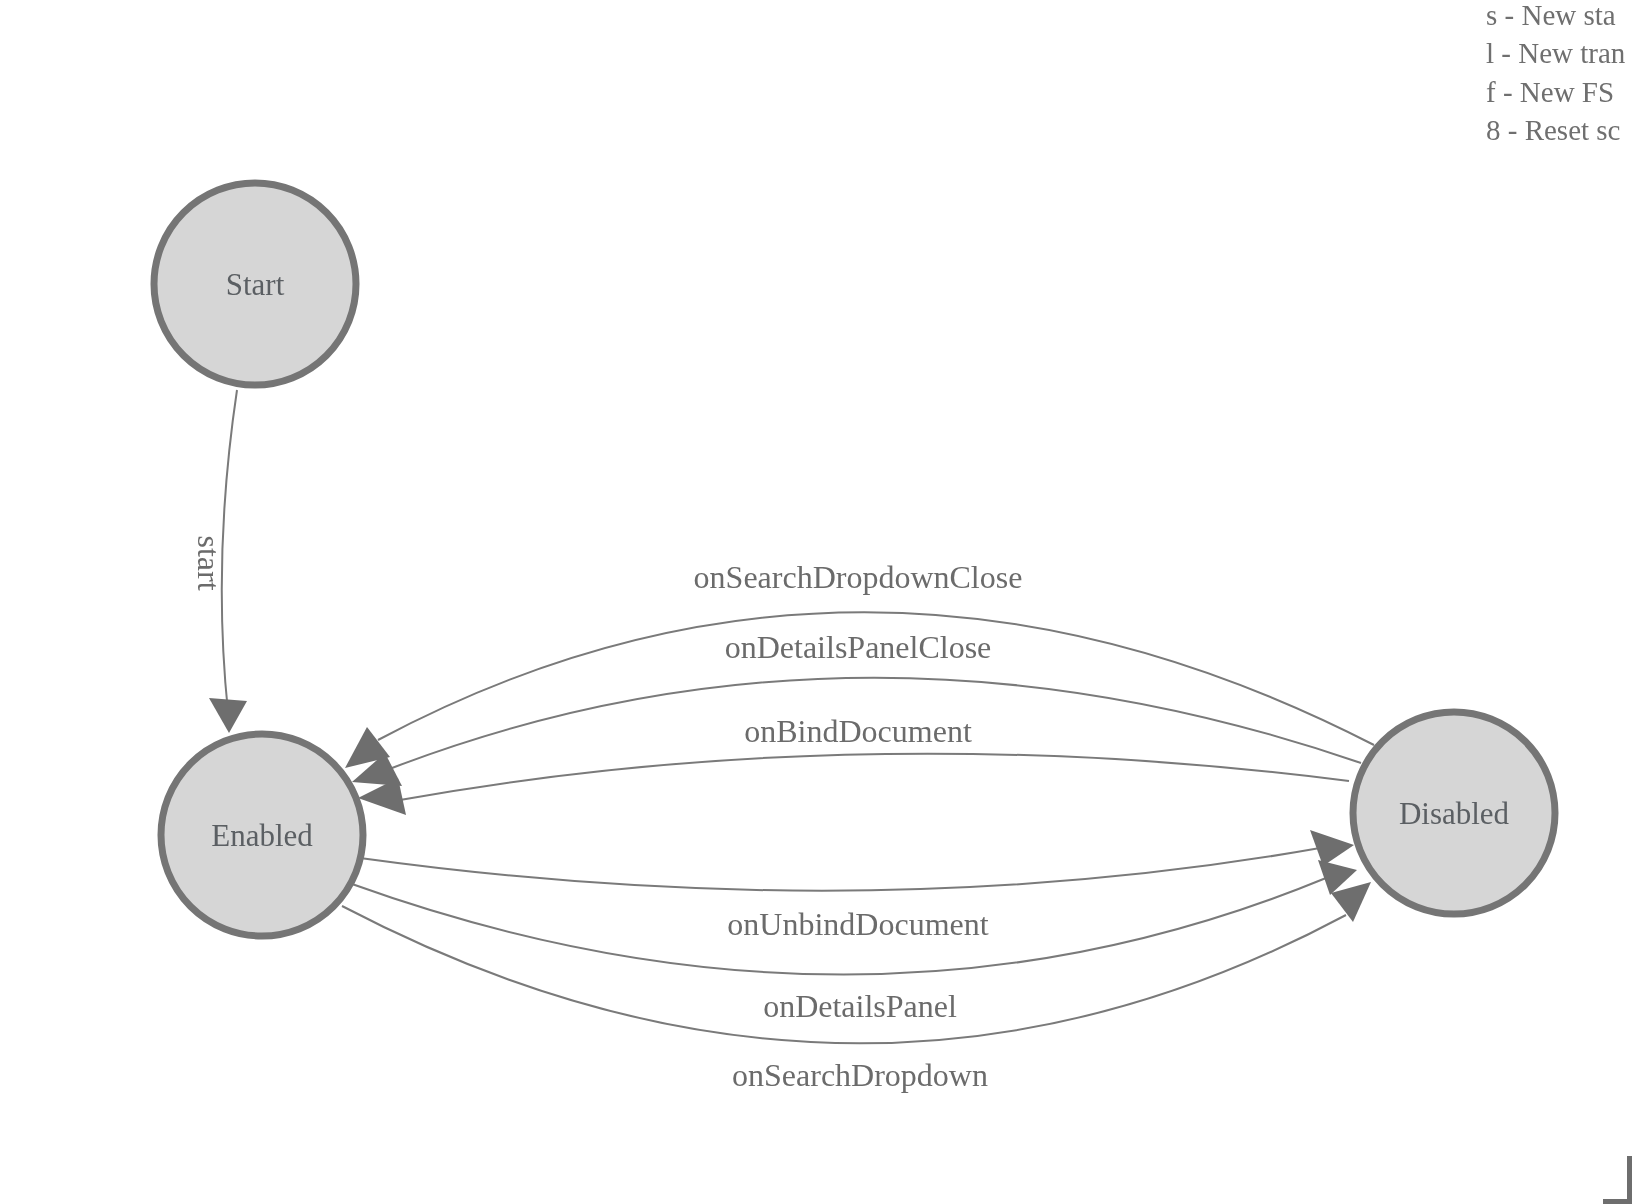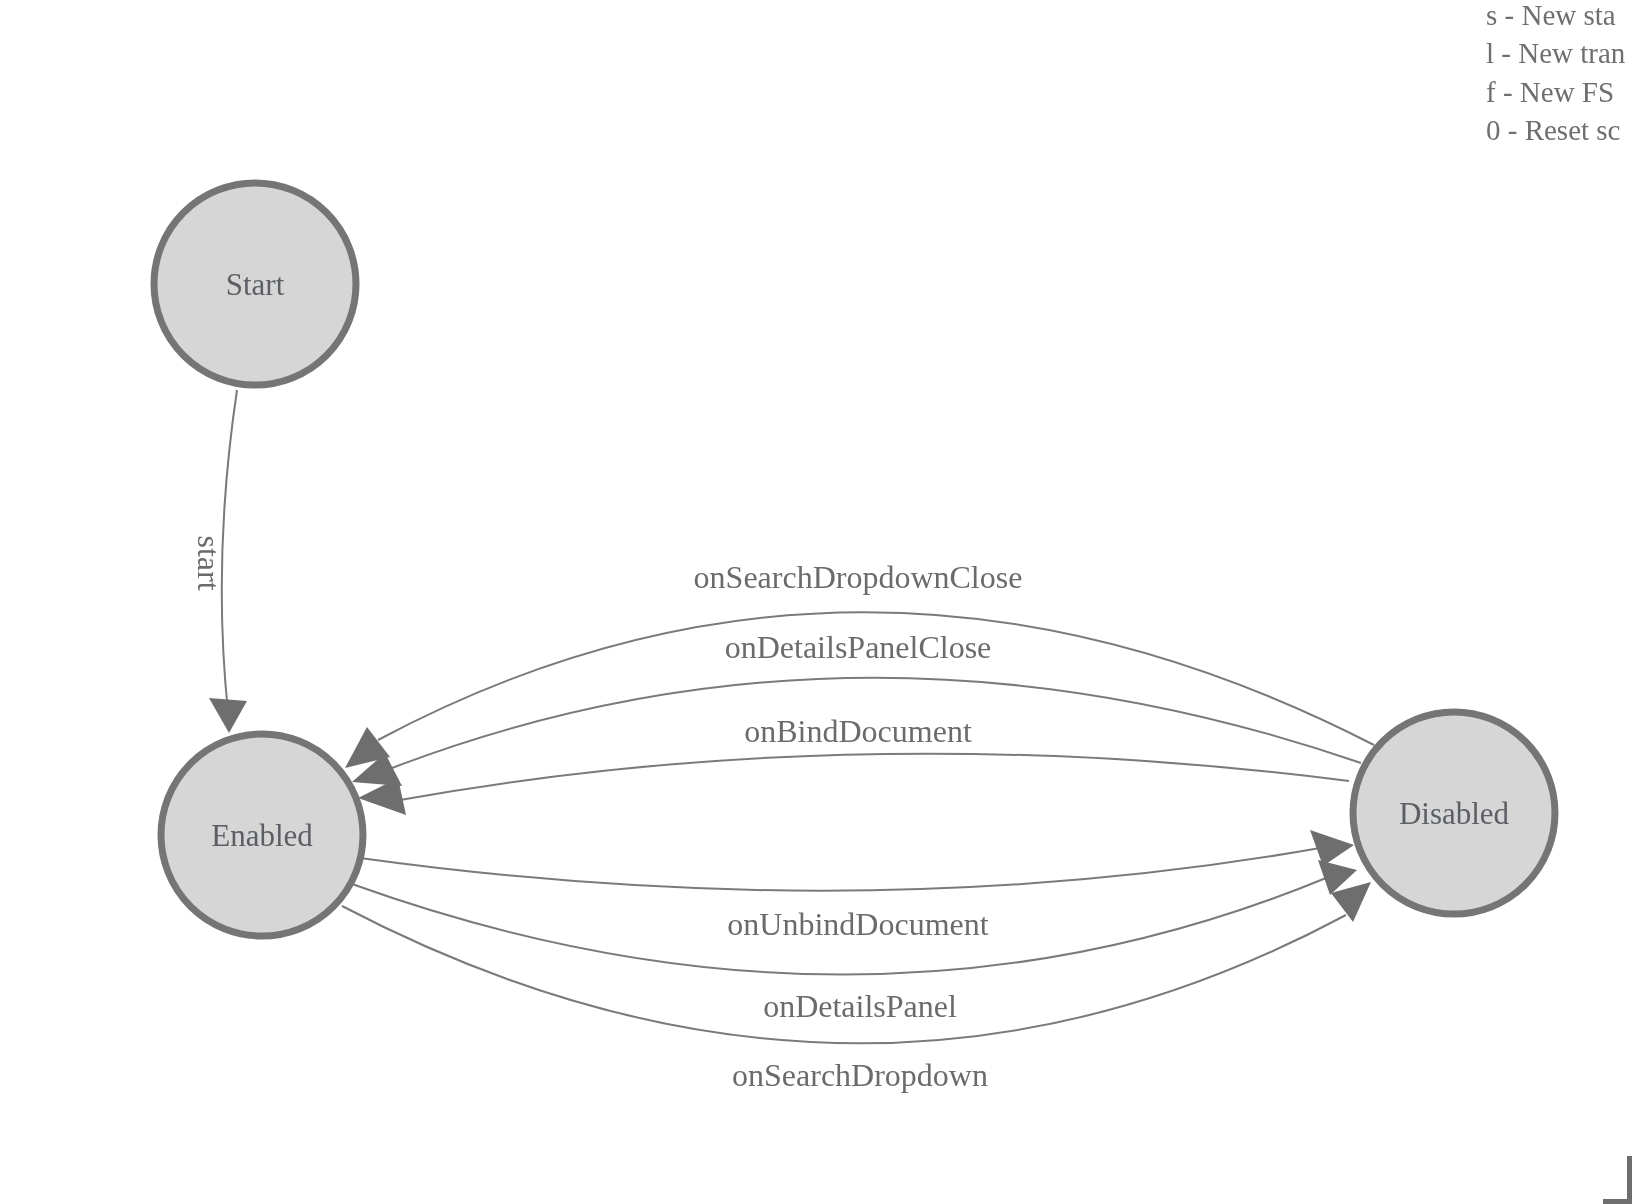--- a/index.html
+++ b/index.html
@@ -111,19 +111,19 @@
     <text class="edge-label" x="858" y="742">onBindDocument</text>
     <text class="edge-label" x="858" y="935">onUnbindDocument</text>
     <text class="edge-label" x="860" y="1017">onDetailsPanel</text>
     <text class="edge-label" x="860" y="1086">onSearchDropdown</text>
   </svg>
 
   <div class="legend">
     <div>s - New sta</div>
     <div>l - New tran</div>
     <div>f - New FS</div>
-    <div>0 - Reset sc</div>
+    <div>8 - Reset sc</div>
   </div>
 
   <div class="frame-corner-v"></div>
   <div class="frame-corner-h"></div>
 
 </div>
 
 </body></html>

